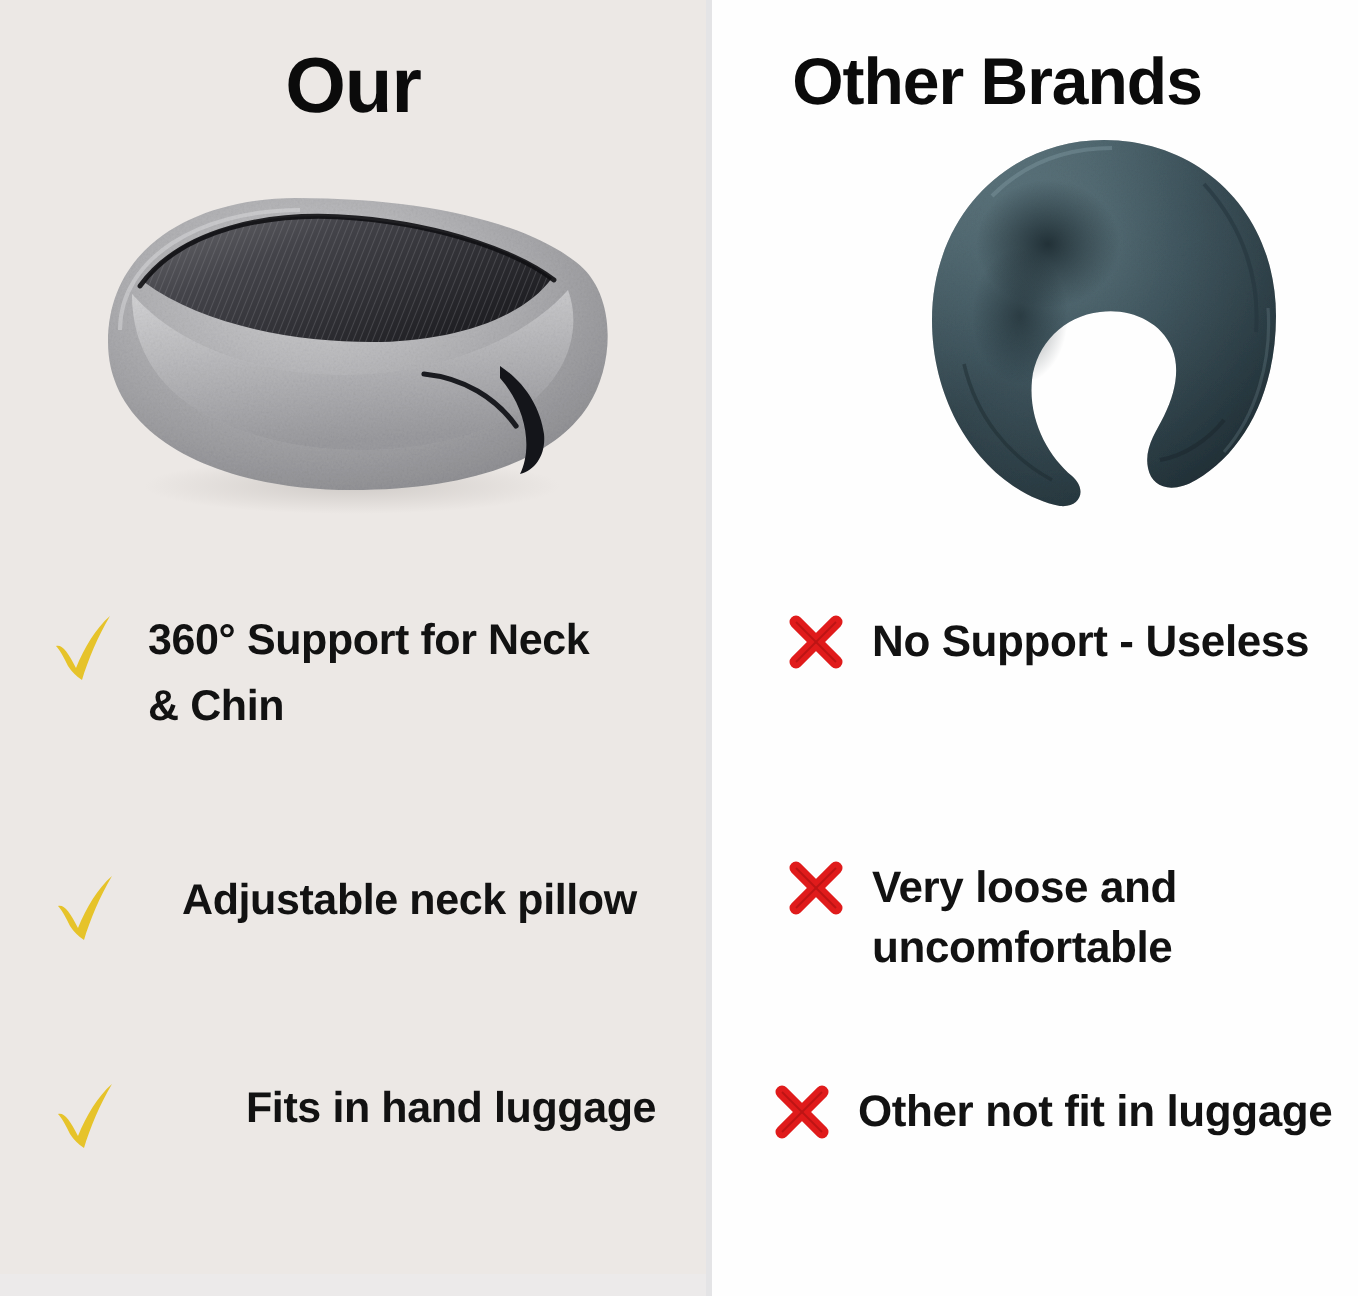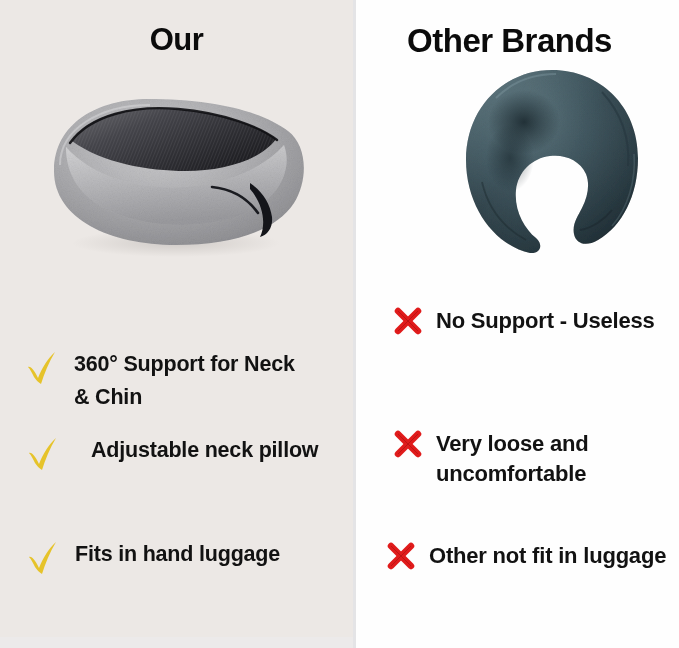--- a/index.html
+++ b/index.html
@@ -59,24 +59,24 @@
     color: #0b0b0b;
     font-weight: 700;
     letter-spacing: -0.5px;
     white-space: nowrap;
   }
   #heading-our {
     left: 0;
     top: 22px;
     width: 353px;
     text-align: center;
-    font-size: 31px;
+    font-size: 39px;
   }
   #heading-other {
-    left: 348px;
+    left: 337px;
     top: 22px;
     width: 323px;
     text-align: center;
     font-size: 33px;
   }
 
   
   .product-stage {
     position: absolute;
   }
@@ -150,23 +150,23 @@
   }
   #feature-list-right .feature-text {
     font-size: 22px;
     line-height: 30px;
     letter-spacing: -0.2px;
     font-weight: 600;
     padding-top: 1px;
   }
 
   
-  #feature-row-l0 { left: 0; top: 0; margin-top: 44px; }
+  #feature-row-l0 { left: 0; top: 0; }
   #feature-row-l1 { left: 1px; top: 130px; gap: 16px; }
-  #feature-row-l2 { left: 1px; top: 234px; }
+  #feature-row-l2 { left: 1px; top: 234px; gap: 48px; }
 
   
   #feature-row-r0 { left: 7px; top: 0; }
   #feature-row-r1 { left: 7px; top: 123px; }
   #feature-row-r2 { left: 0px; top: 235px; }
 </style>
 </head>
 <body>
 
 <div id="comparison-root">

